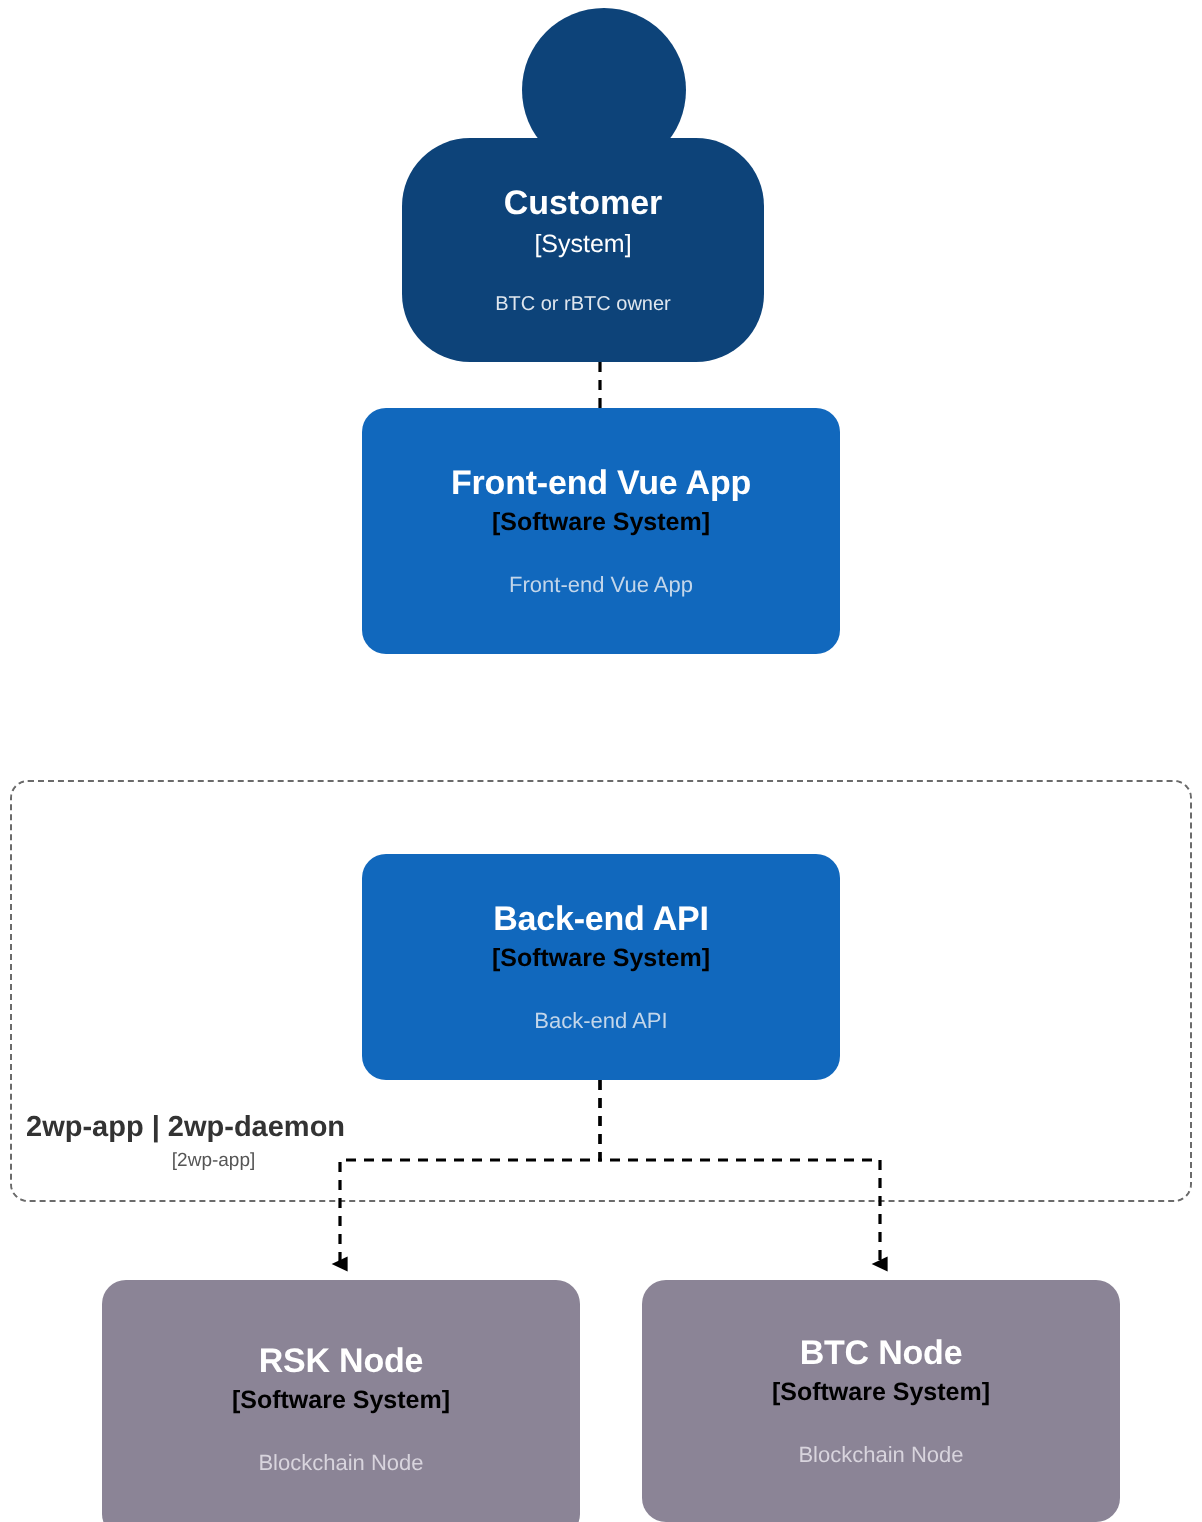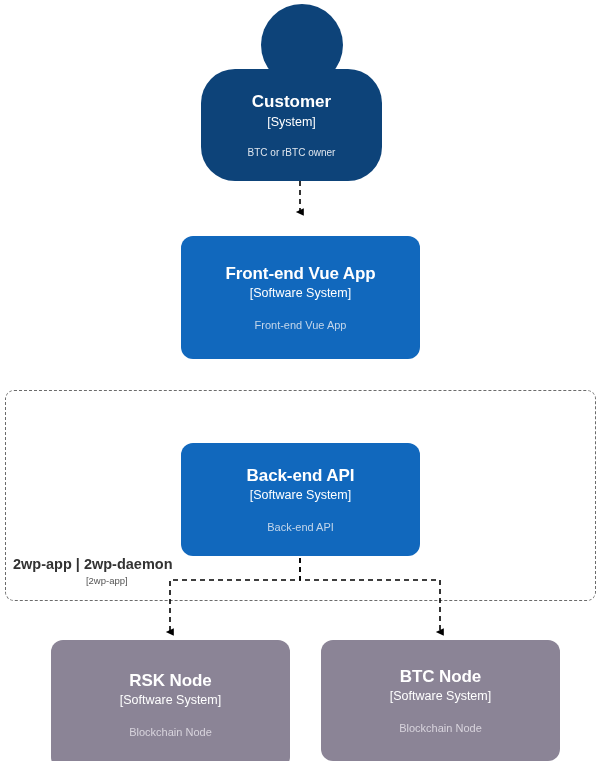--- a/index.html
+++ b/index.html
@@ -34,22 +34,22 @@
   }
   .node .n-title {
     font-size: 17px;
     font-weight: bold;
     color: #ffffff;
     line-height: 1.25;
     letter-spacing: -0.1px;
   }
   .node .n-type {
     font-size: 12.5px;
-    font-weight: normal;
-    color: #ffffff;
+    font-weight: bold;
+    color: #000000;
     line-height: 1.3;
     margin-top: 1px;
   }
   .node .n-desc {
     font-size: 11px;
     font-weight: normal;
     line-height: 1.3;
     margin-top: 16px;
   }
 
@@ -154,27 +154,27 @@
 
   <div class="person-group">
     <div class="person-head" id="customer-head" style="left: 261px; top: 4px; width: 82px; height: 82px; background: rgb(13, 67, 121);"></div>
     <div class="person-body" id="customer-body" style="left: 201px; top: 69px; width: 181px; height: 112px; background: rgb(13, 67, 121);">
       <div class="n-title">Customer</div>
       <div class="n-type">[System]</div>
       <div class="n-desc" style="color: rgb(223, 230, 238);">BTC or rBTC owner</div>
     </div>
   </div>
 
-  <div class="node" id="node-frontend" style="left: 181px; top: 236px; width: 239px; height: 123px; background: rgb(17, 104, 189);">
+  <div class="node" id="node-frontend" style="left: 181px; top: 204px; width: 239px; height: 123px; background: rgb(17, 104, 189);">
     <div class="n-title">Front-end Vue App</div>
     <div class="n-type">[Software System]</div>
     <div class="n-desc" style="color: rgb(195, 214, 234);">Front-end Vue App</div>
   </div>
 
-  <div class="node" id="node-backend" style="left: 181px; top: 443px; width: 239px; height: 113px; background: rgb(17, 104, 189);">
+  <div class="node" id="node-backend" style="left: 181px; top: 427px; width: 239px; height: 113px; background: rgb(17, 104, 189);">
     <div class="n-title">Back-end API</div>
     <div class="n-type">[Software System]</div>
     <div class="n-desc" style="color: rgb(195, 214, 234);">Back-end API</div>
   </div>
 
   <div class="node" id="node-rsk" style="left: 51px; top: 640px; width: 239px; height: 129px; background: rgb(139, 132, 150);">
     <div class="n-title">RSK Node</div>
     <div class="n-type">[Software System]</div>
     <div class="n-desc" style="color: rgb(216, 212, 221);">Blockchain Node</div>
   </div>

